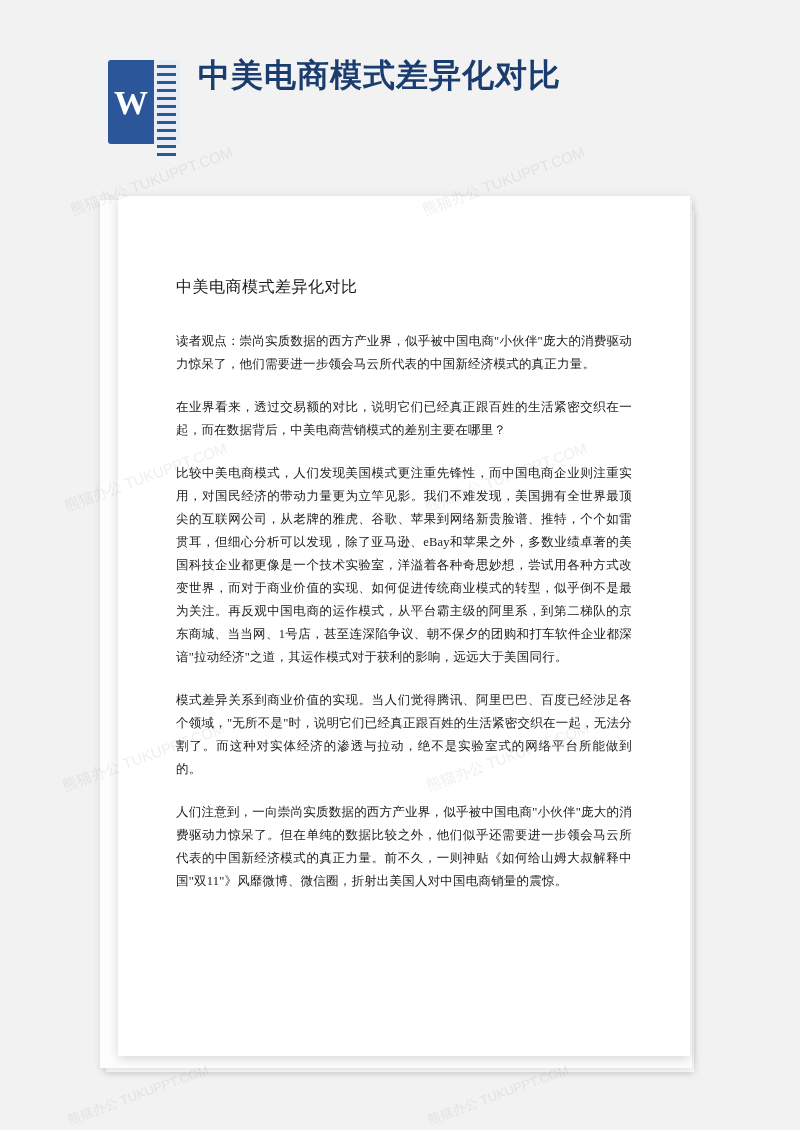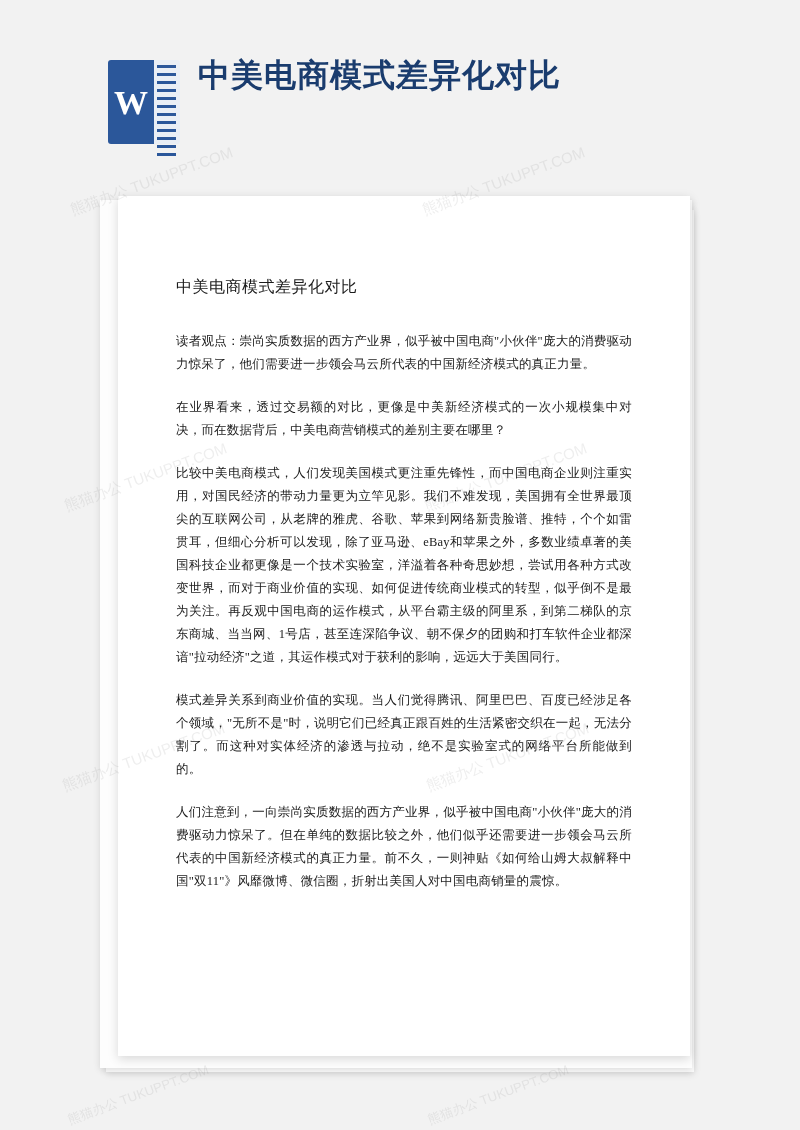--- a/index.html
+++ b/index.html
@@ -172,21 +172,21 @@
 </div>
 
 <div class="stack">
   <div class="sheet-back2"></div>
   <div class="sheet-back1"></div>
 
   <div class="sheet">
     <div class="page-inner">
       <h1 class="page-title">中美电商模式差异化对比</h1>
       <p class="para">读者观点：崇尚实质数据的西方产业界，似乎被中国电商"小伙伴"庞大的消费驱动力惊呆了，他们需要进一步领会马云所代表的中国新经济模式的真正力量。</p>
-      <p class="para">在业界看来，透过交易额的对比，更像是中美新经济模式的一次小规模集中对决，而在数据背后，中美电商营销模式的差别主要在哪里？</p>
+      <p class="para">在业界看来，透过交易额的对比，说明它们已经真正跟百姓的生活紧密交织在一起，而在数据背后，中美电商营销模式的差别主要在哪里？</p>
       <p class="para">比较中美电商模式，人们发现美国模式更注重先锋性，而中国电商企业则注重实用，对国民经济的带动力量更为立竿见影。我们不难发现，美国拥有全世界最顶尖的互联网公司，从老牌的雅虎、谷歌、苹果到网络新贵脸谱、推特，个个如雷贯耳，但细心分析可以发现，除了亚马逊、eBay和苹果之外，多数业绩卓著的美国科技企业都更像是一个技术实验室，洋溢着各种奇思妙想，尝试用各种方式改变世界，而对于商业价值的实现、如何促进传统商业模式的转型，似乎倒不是最为关注。再反观中国电商的运作模式，从平台霸主级的阿里系，到第二梯队的京东商城、当当网、1号店，甚至连深陷争议、朝不保夕的团购和打车软件企业都深谙"拉动经济"之道，其运作模式对于获利的影响，远远大于美国同行。</p>
       <p class="para">模式差异关系到商业价值的实现。当人们觉得腾讯、阿里巴巴、百度已经涉足各个领域，"无所不是"时，说明它们已经真正跟百姓的生活紧密交织在一起，无法分割了。而这种对实体经济的渗透与拉动，绝不是实验室式的网络平台所能做到的。</p>
       <p class="para">人们注意到，一向崇尚实质数据的西方产业界，似乎被中国电商"小伙伴"庞大的消费驱动力惊呆了。但在单纯的数据比较之外，他们似乎还需要进一步领会马云所代表的中国新经济模式的真正力量。前不久，一则神贴《如何给山姆大叔解释中国"双11"》风靡微博、微信圈，折射出美国人对中国电商销量的震惊。</p>
     </div>
   </div>
 </div>
 
 <div class="wm" style="left:66px;  top:172px;">熊猫办公 TUKUPPT.COM</div>
 <div class="wm" style="left:418px; top:172px;">熊猫办公 TUKUPPT.COM</div>
 <div class="wm" style="left:60px;  top:468px;">熊猫办公 TUKUPPT.COM</div>

